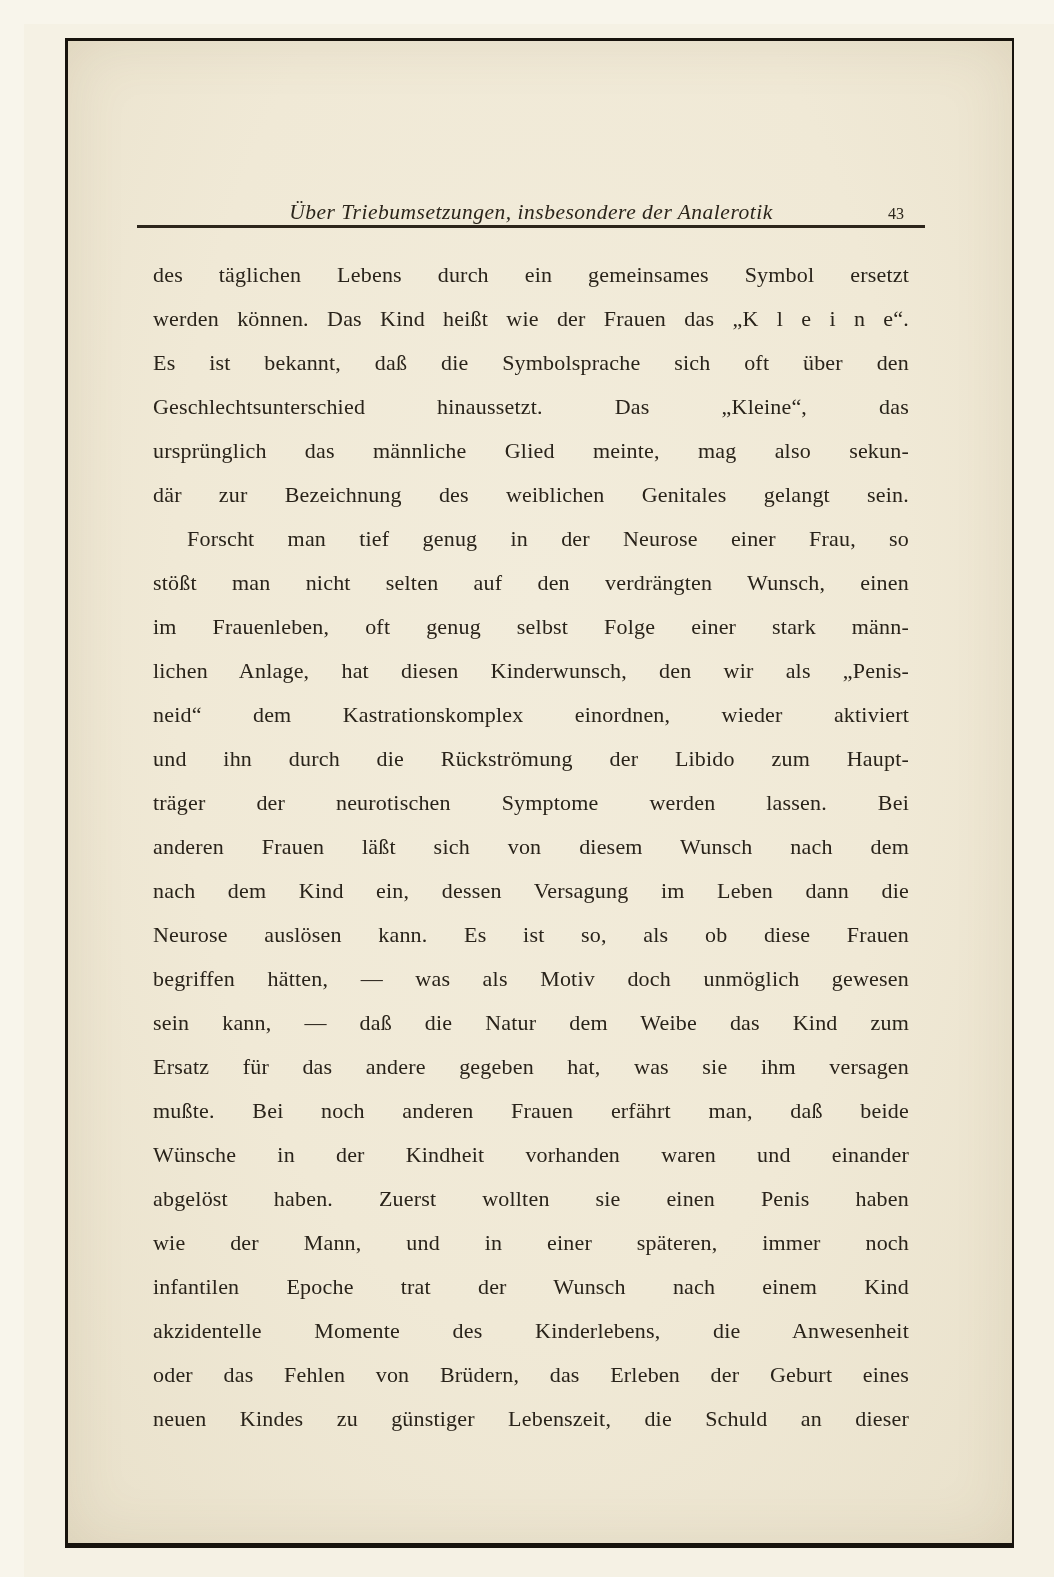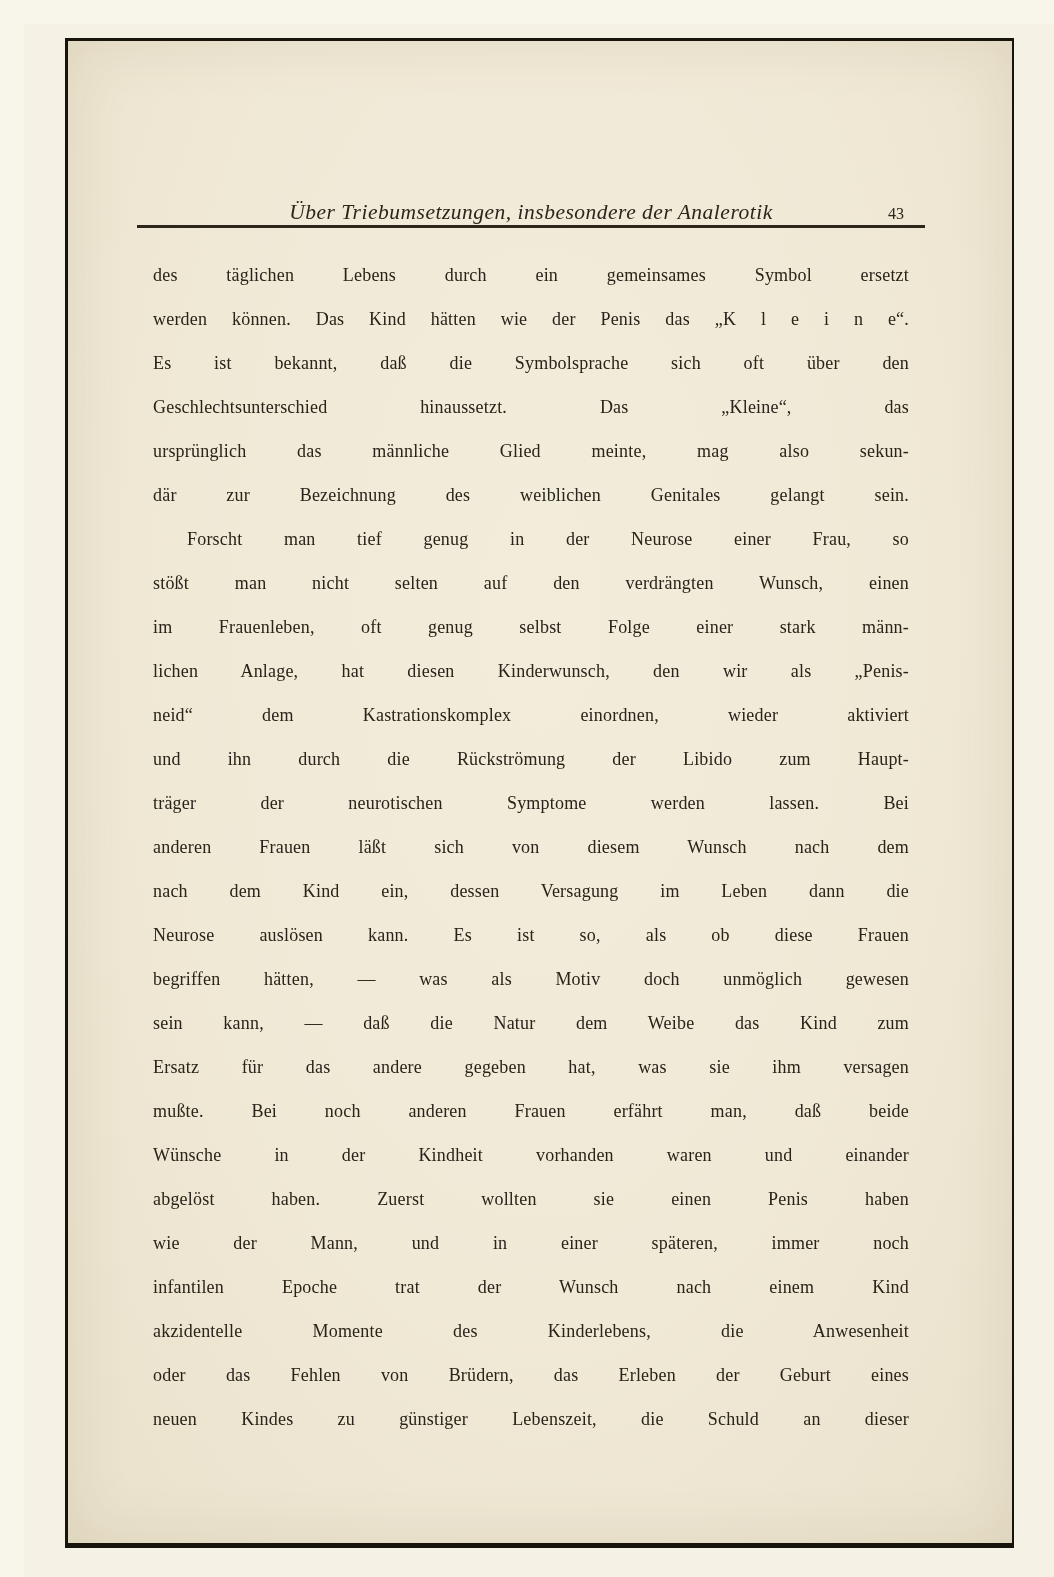--- a/index.html
+++ b/index.html
@@ -52,21 +52,21 @@
     position: absolute;
     left: 105px; top: 193px;
     width: 788px; height: 3px;
     background: #2d261b;
     z-index: 2;
   }
   .body-text {
     position: absolute;
     left: 105px; top: 217px;
     width: 788px;
-    font-size: 18px;
+    font-size: 22px;
     line-height: 36px;
     letter-spacing: 0.2px;
     color: #29231a;
     z-index: 2;
   }
   .line {
     text-align: justify;
     text-align-last: justify;
     min-height: 36px;
   }
@@ -81,21 +81,21 @@
   <div class="page-header">
     <span class="running-title">Über Triebumsetzungen, insbesondere der Analerotik</span>
     <span class="page-number">43</span>
   </div>
 
   <div class="header-rule"></div>
 
   <div class="body-text">
       <div class="paragraph">
         <div class="line">des täglichen Lebens durch ein gemeinsames Symbol ersetzt</div>
-        <div class="line">werden können. Das Kind hätten wie der Penis das „K l e i n e“.</div>
+        <div class="line">werden können. Das Kind heißt wie der Frauen das „K l e i n e“.</div>
         <div class="line">Es ist bekannt, daß die Symbolsprache sich oft über den</div>
         <div class="line">Geschlechtsunterschied hinaussetzt. Das „Kleine“, das</div>
         <div class="line">ursprünglich das männliche Glied meinte, mag also sekun-</div>
         <div class="line">där zur Bezeichnung des weiblichen Genitales gelangt sein.</div>
       </div>
       <div class="paragraph">
         <div class="line indent">Forscht man tief genug in der Neurose einer Frau, so</div>
         <div class="line">stößt man nicht selten auf den verdrängten Wunsch, einen</div>
         <div class="line">im Frauenleben, oft genug selbst Folge einer stark männ-</div>
         <div class="line">lichen Anlage, hat diesen Kinderwunsch, den wir als „Penis-</div>

